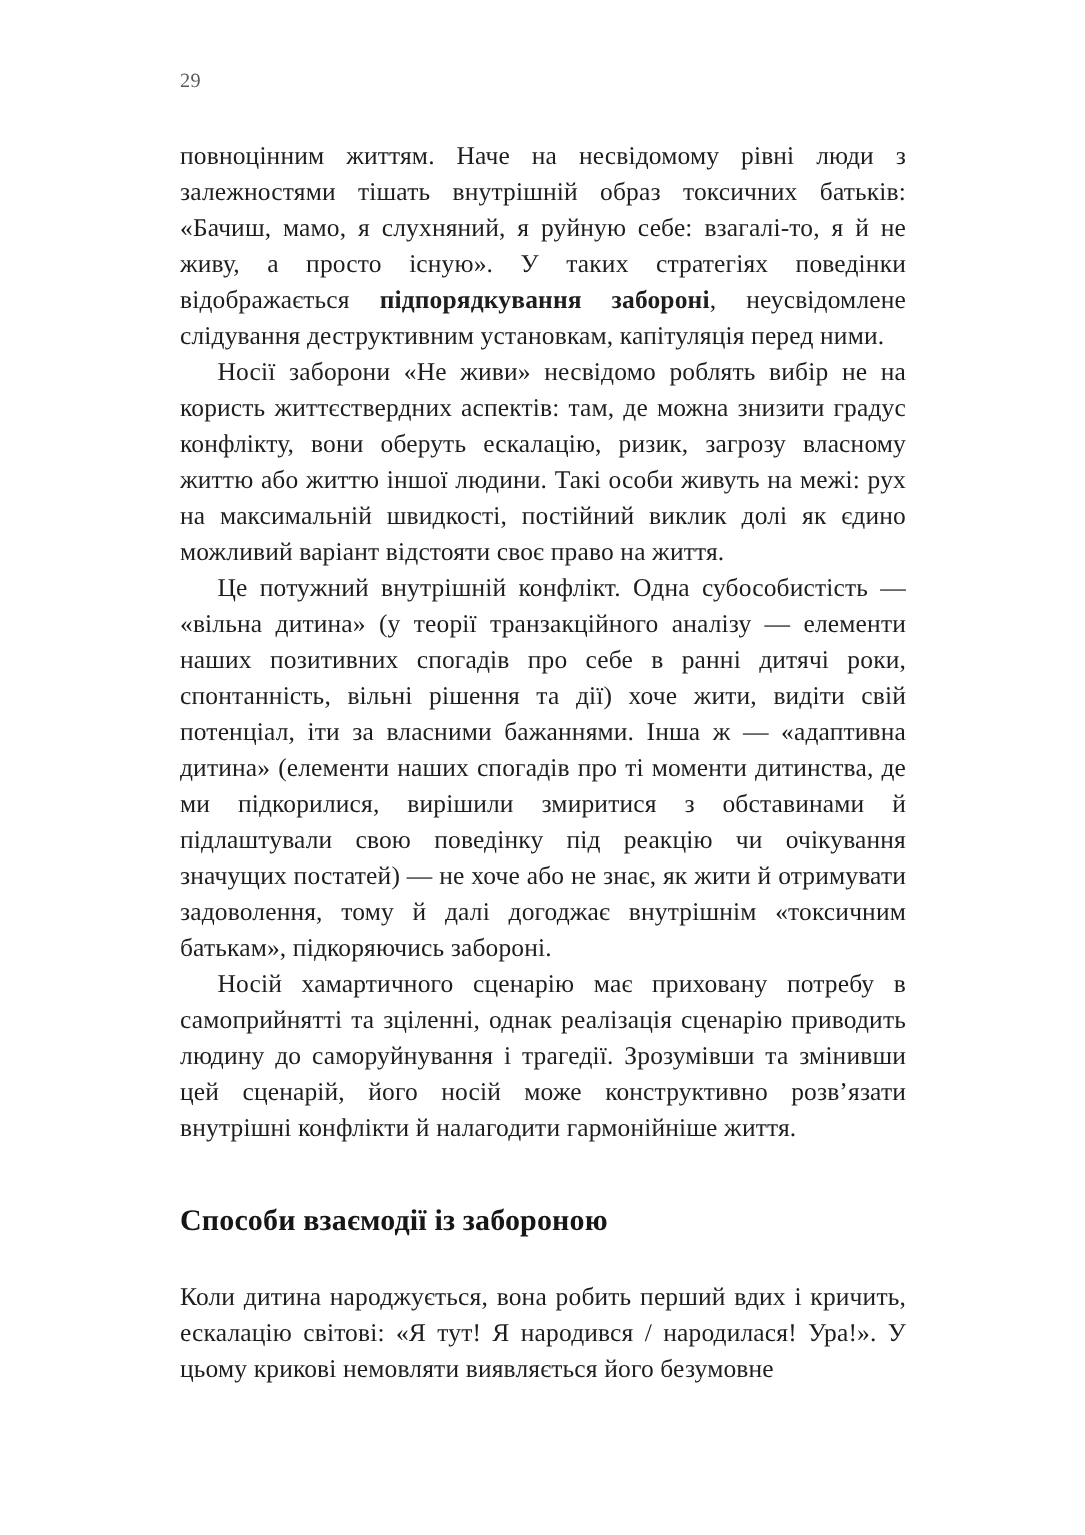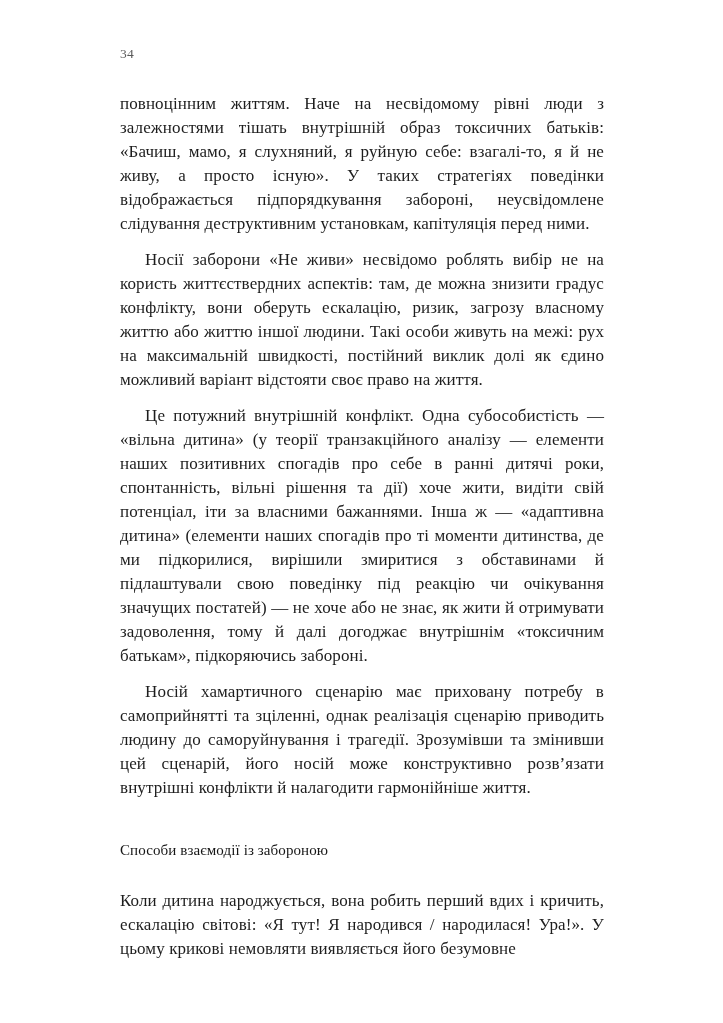--- a/index.html
+++ b/index.html
@@ -46,42 +46,41 @@
     text-align: justify;
     letter-spacing: 0.1px;
   }
 
   .para {
     margin: 0;
   }
 
   .para.indent {
     text-indent: 25px;
-    margin-top: 12px;
   }
 
   .bold-phrase, .section-heading {
-    font-weight: 400;
+    font-weight: 700;
   }
 
   .section-heading {
-    font-size: 15px;
+    font-size: 20px;
     line-height: 24px;
     text-align: left;
     margin: 38px 0 27px 0;
     color: #161616;
   }
 </style>
 </head>
 <body>
 
 <div class="page">
 
   <header class="page-header">
-    <span class="page-number">34</span>
+    <span class="page-number">29</span>
   </header>
 
   <main class="page-body">
 
     <p class="para"><span>повноцінним життям. Наче на несвідомому рівні люди з залежностями тішать внутрішній образ токсичних батьків: «Бачиш, мамо, я слухняний, я руйную себе: взагалі-то, я й не живу, а просто існую». У таких стратегіях поведінки відображається </span><strong class="bold-phrase">підпорядкування забороні</strong><span>, неусвідомлене слідування деструктивним установкам, капітуляція перед ними.</span></p>
 
     <p class="para indent">Носії заборони «Не живи» несвідомо роблять вибір не на користь життєствердних аспектів: там, де можна знизити градус конфлікту, вони оберуть ескалацію, ризик, загрозу власному життю або життю іншої людини. Такі особи живуть на межі: рух на максимальній швидкості, постійний виклик долі як єдино можливий варіант відстояти своє право на життя.</p>
 
     <p class="para indent">Це потужний внутрішній конфлікт. Одна субособистість — «вільна дитина» (у теорії транзакційного аналізу — елементи наших позитивних спогадів про себе в ранні дитячі роки, спонтанність, вільні рішення та дії) хоче жити, видіти свій потенціал, іти за власними бажаннями. Інша ж — «адаптивна дитина» (елементи наших спогадів про ті моменти дитинства, де ми підкорилися, вирішили змиритися з обставинами й підлаштували свою поведінку під реакцію чи очікування значущих постатей) — не хоче або не знає, як жити й отримувати задоволення, тому й далі догоджає внутрішнім «токсичним батькам», підкоряючись забороні.</p>
 

